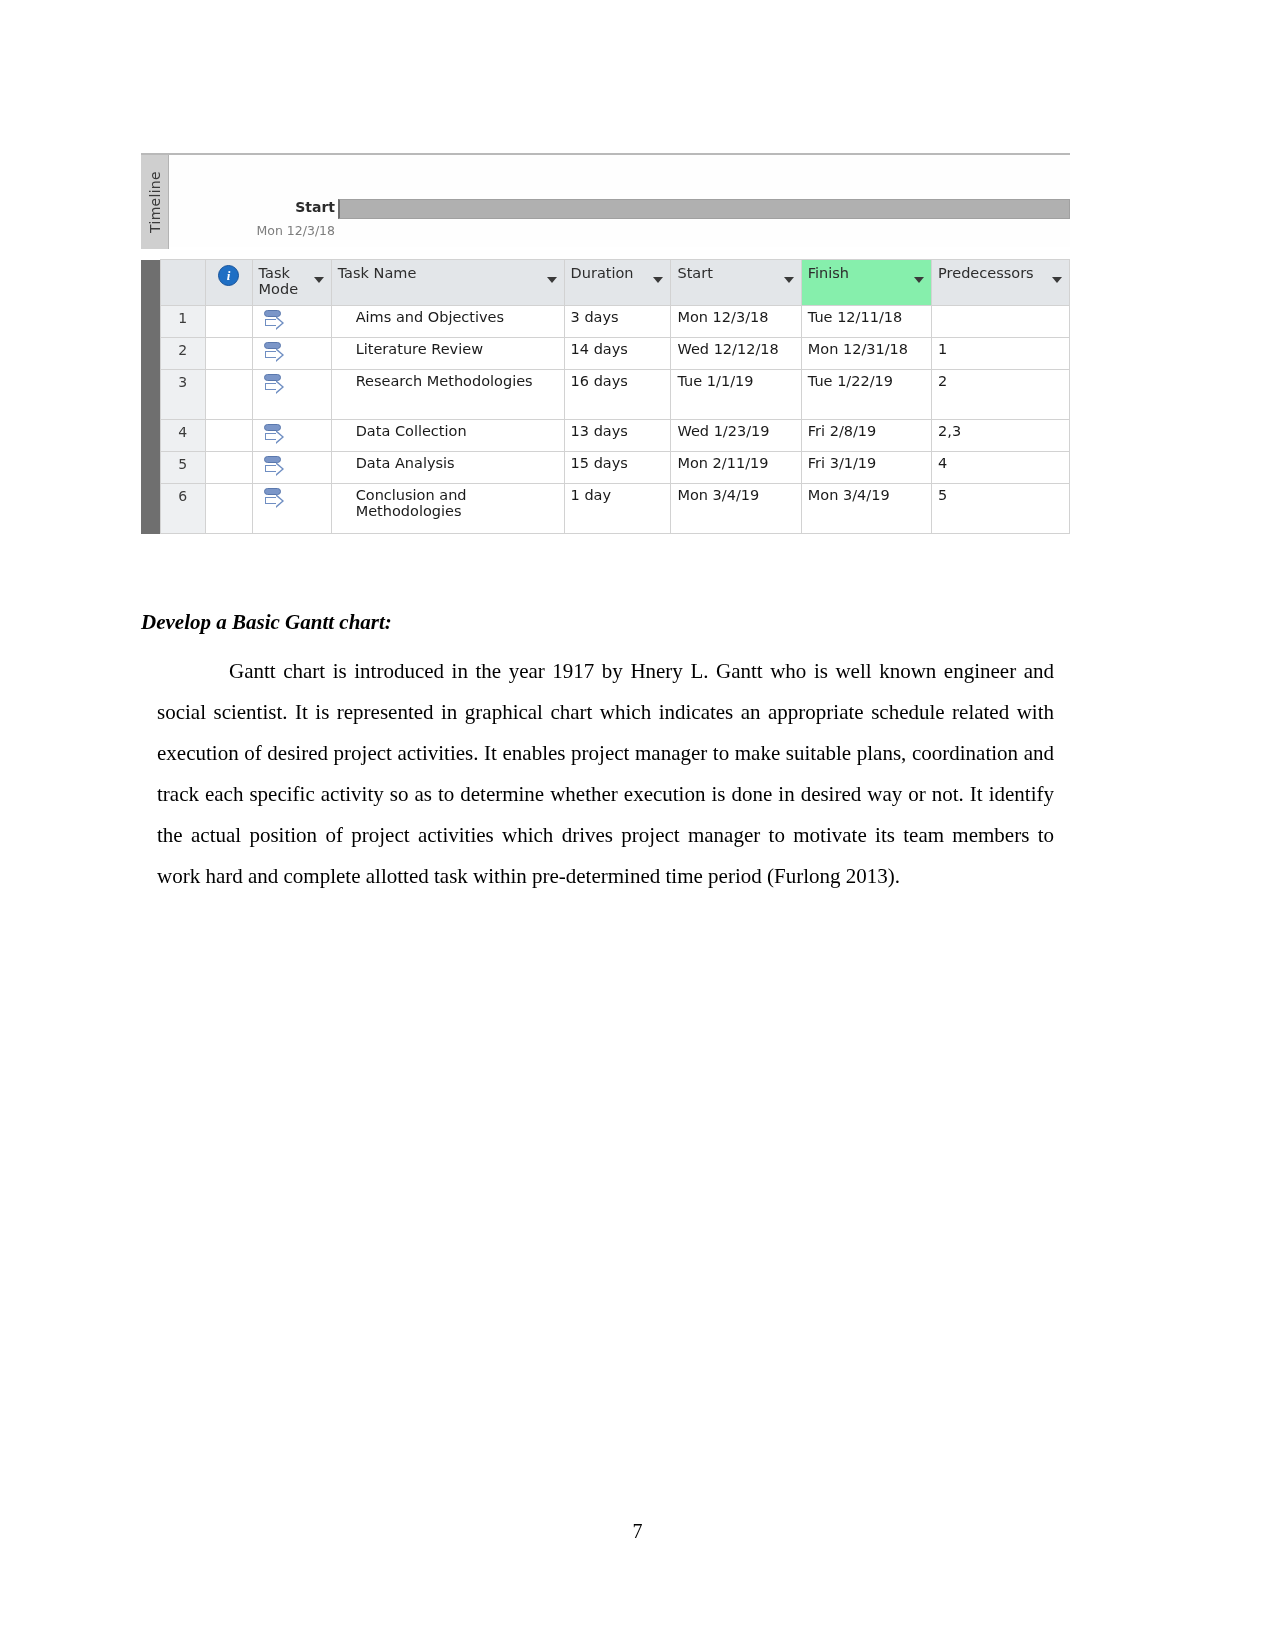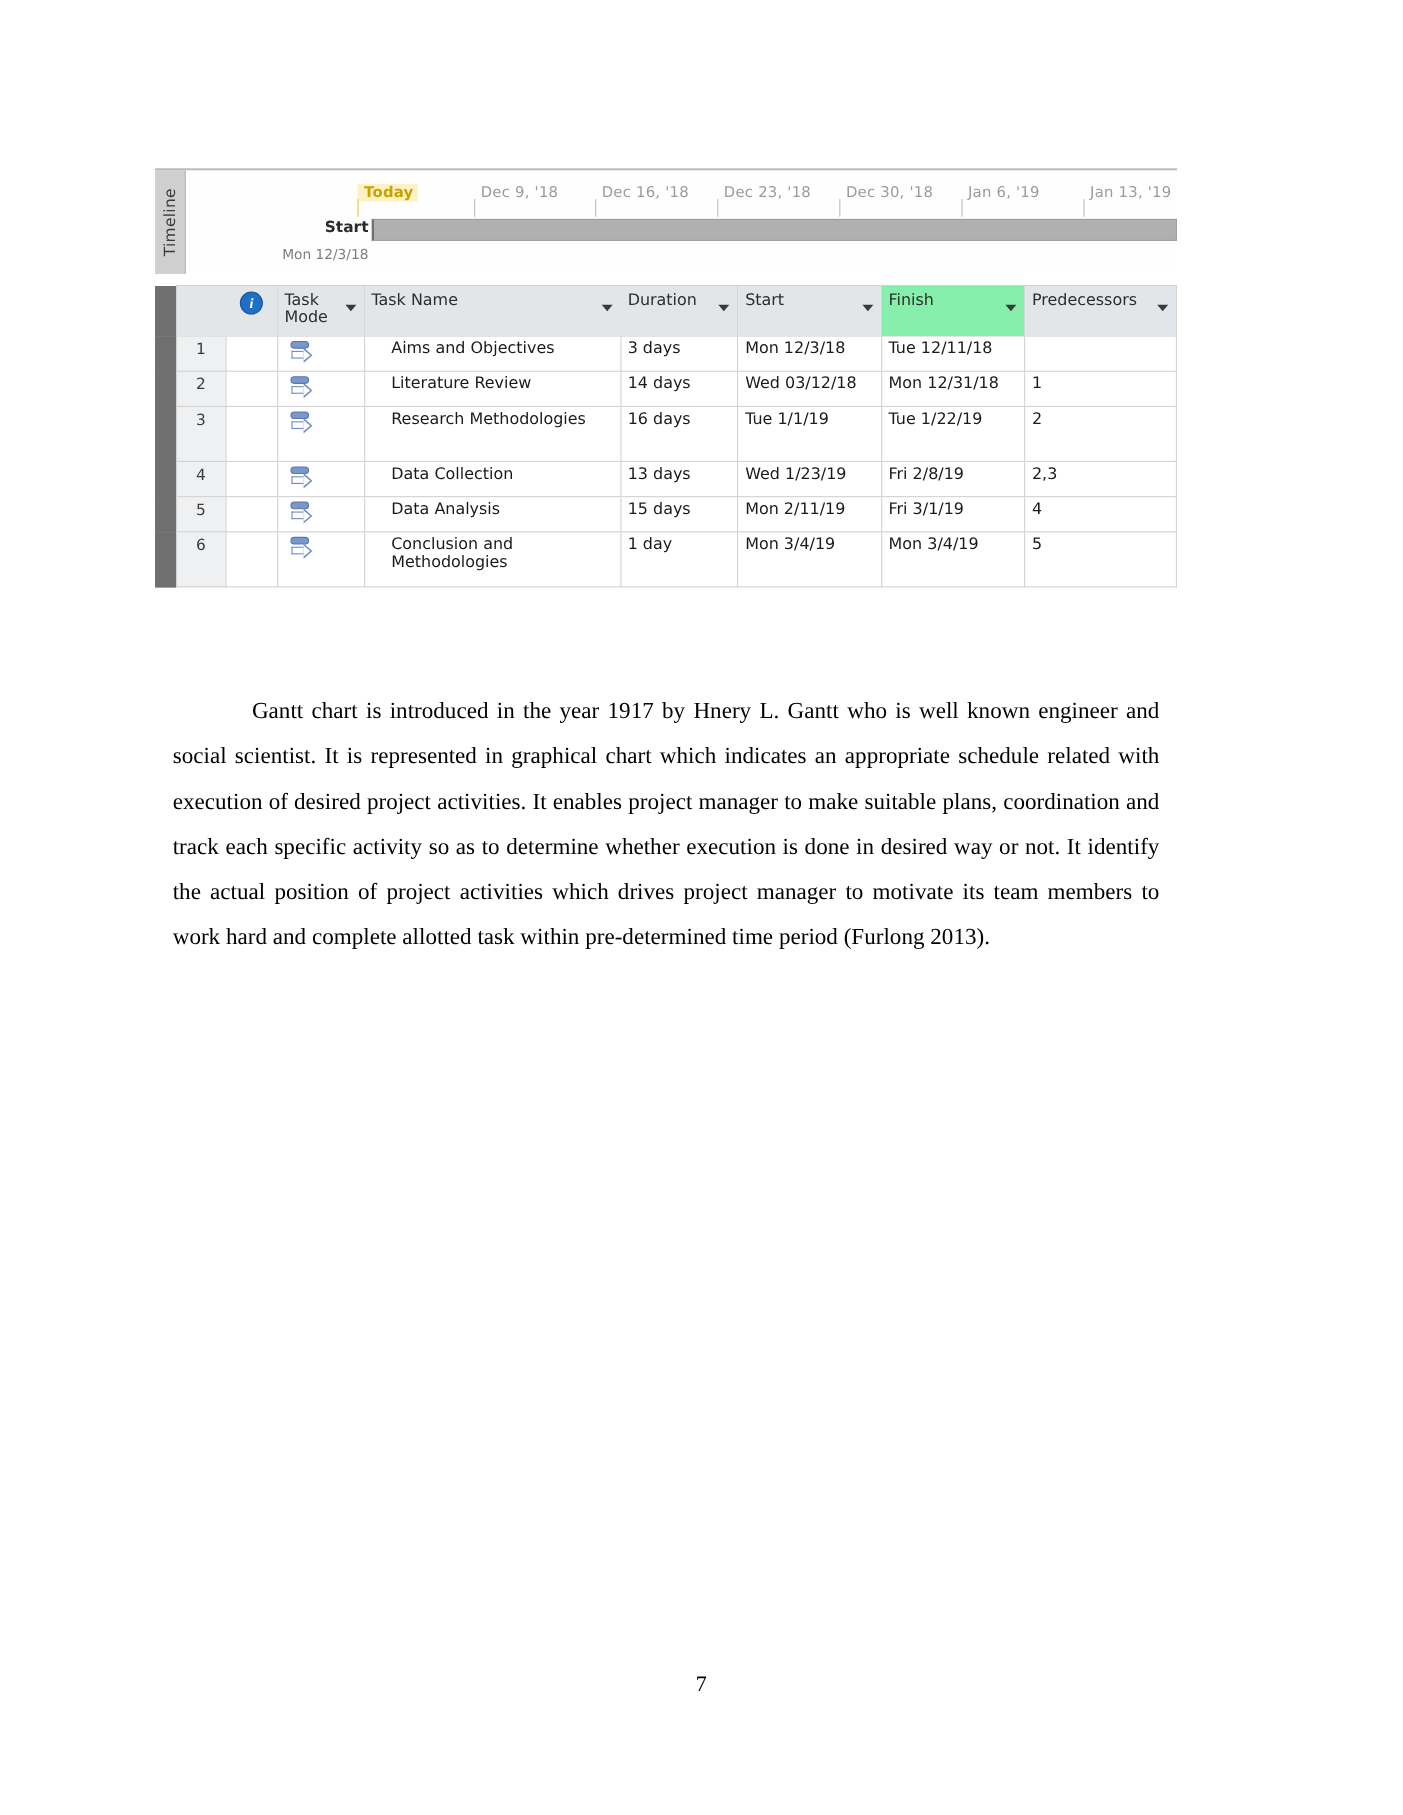--- a/index.html
+++ b/index.html
@@ -304,29 +304,20 @@
 <body>
 
 <div class="project-shot">
 
   <div class="timeline-wrap">
     <div class="timeline-tab">
       <span>Timeline</span>
     </div>
     <div class="timeline-body">
 
-      <div class="tl-scale">
-        <div class="tl-tick today" style="left:156px;">Today</div>
-        <div class="tl-tick" style="left:262px;">Dec 9, '18</div>
-        <div class="tl-tick" style="left:372px;">Dec 16, '18</div>
-        <div class="tl-tick" style="left:483px;">Dec 23, '18</div>
-        <div class="tl-tick" style="left:594px;">Dec 30, '18</div>
-        <div class="tl-tick" style="left:705px;">Jan 6, '19</div>
-        <div class="tl-tick" style="left:816px;">Jan 13, '19</div>
-      </div>
 
       <div class="tl-startlabel">Start</div>
       <div class="tl-startdate">Mon 12/3/18</div>
       <div class="tl-bar"></div>
     </div>
   </div>
 
   <div class="grid-gap"></div>
 
   <table class="proj-table">
@@ -396,21 +387,21 @@
         <td class="idc">2</td>
         <td></td>
         <td>
           <span class="mode-icon">
               <span class="cap"></span>
               <span class="arrow"></span>
             </span>
         </td>
         <td class="namec">Literature Review</td>
         <td>14 days</td>
-        <td>Wed 03/12/18</td>
+        <td>Wed 12/12/18</td>
         <td>Mon 12/31/18</td>
         <td>1</td>
       </tr>
       <tr class="tall">
         <td class="gut"></td>
         <td class="idc">3</td>
         <td></td>
         <td>
           <span class="mode-icon">
               <span class="cap"></span>
@@ -469,16 +460,17 @@
         <td>1 day</td>
         <td>Mon 3/4/19</td>
         <td>Mon 3/4/19</td>
         <td>5</td>
       </tr>
     </tbody>
   </table>
 </div>
 
 <div class="doc-body">
+  <p class="doc-heading">Develop a Basic Gantt chart:</p>
   <p class="doc-para">Gantt chart is introduced in the year 1917 by Hnery L. Gantt who is well known engineer and social scientist. It is represented in graphical chart which indicates an appropriate schedule related with execution of desired project activities. It enables project manager to make suitable plans, coordination and track each specific activity so as to determine whether execution is done in desired way or not. It identify the actual position of project activities which drives project manager to motivate its team members to work hard and complete allotted task within pre-determined time period (Furlong 2013).</p>
 </div>
 
 <div class="page-number">7</div>
 
 </body></html>

